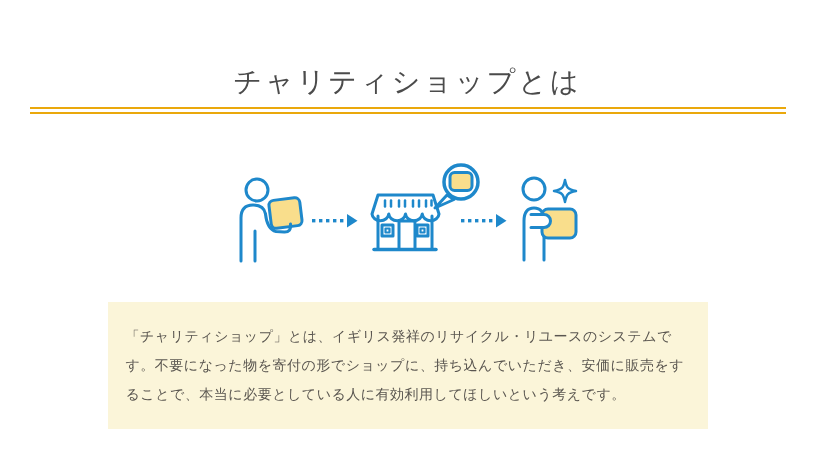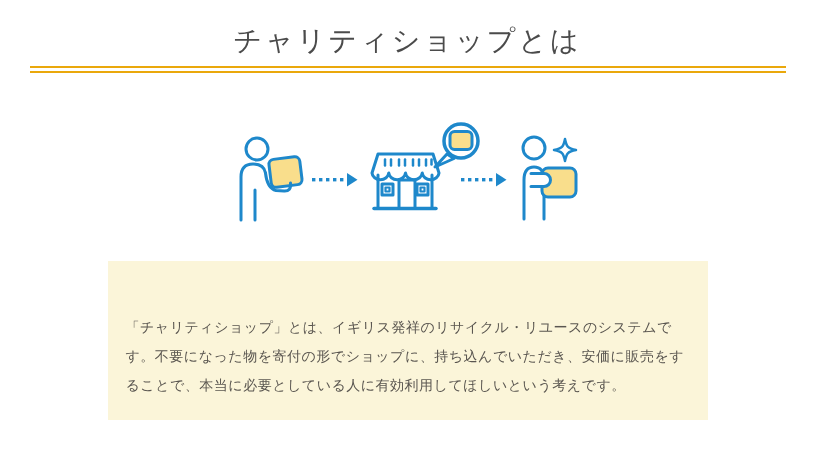--- a/index.html
+++ b/index.html
@@ -5,21 +5,21 @@
   * { margin: 0; padding: 0; box-sizing: border-box; }
   html, body {
     width: 815px; height: 450px;
     background: #ffffff;
     font-family: "Liberation Sans", "DejaVu Sans", sans-serif;
     overflow: hidden;
   }
   .page { width: 815px; height: 450px; }
 
   .section-title {
-    margin-top: 24px;
+    margin-top: 65px;
     text-align: center;
     font-size: 28px;
     font-weight: 500;
     letter-spacing: 3px;
     color: #4b4b4b;
     line-height: 1.2;
   }
 
   .title-rule {
     width: 756px;
@@ -41,21 +41,20 @@
     margin: 33px auto 0 auto;
     background: #fbf5d9;
     padding: 20px 18px 20px 18px;
   }
   .description-panel p {
     font-size: 14px;
     line-height: 29px;
     letter-spacing: 0.5px;
     color: #5a5650;
     text-align: left;
-    margin-top: 32px;
   }
 </style>
 </head>
 <body>
 
 <div class="page">
 
   <h1 class="section-title">チャリティショップとは</h1>
 
   <div class="title-rule"></div>

